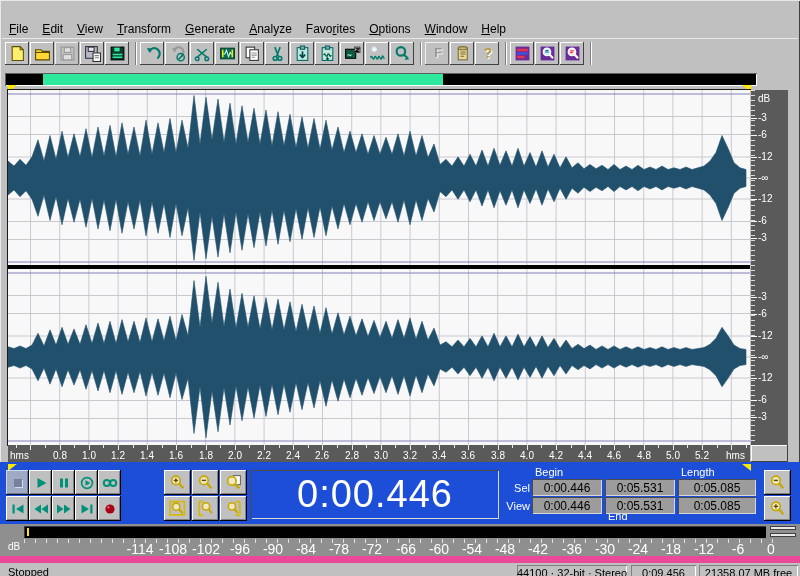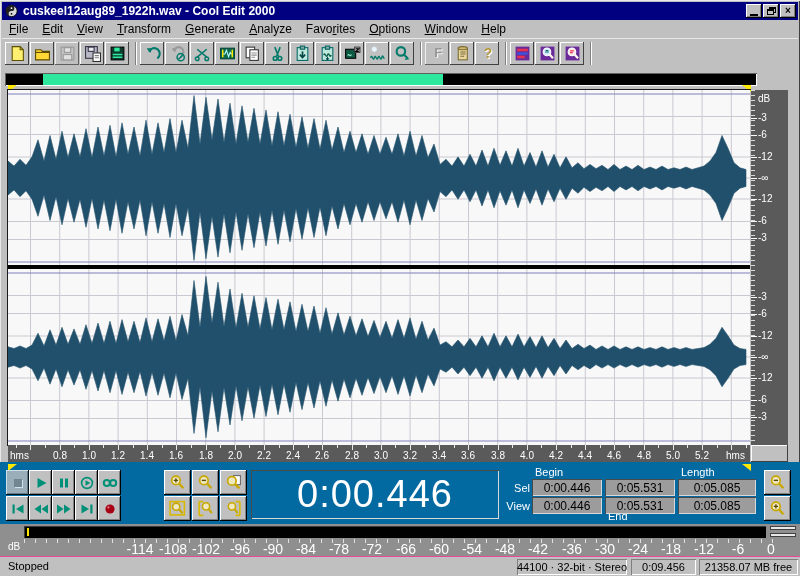--- a/index.html
+++ b/index.html
@@ -48,21 +48,21 @@
   .dblabel{position:absolute;left:7px;color:#fff;font-size:10px;line-height:10px;white-space:nowrap;}
   .dbtick{position:absolute;left:0;width:6px;height:1px;background:#fff;}
   
   #timeruler{position:absolute;left:8px;top:445px;width:742px;height:17px;background:#5a5a5a;overflow:hidden;}
   .trtick{position:absolute;top:0;width:1px;background:#e8e8e8;}
   .trlabel{position:absolute;top:5px;transform:translateX(-50%);color:#fff;font-size:10px;line-height:11px;}
   .trunit{position:absolute;top:5px;color:#fff;font-size:10px;line-height:11px;}
   #cornerblock{position:absolute;left:751px;top:445px;width:37px;height:17px;background:#c0c0c0;
                box-shadow:inset -1px -1px 0 #404040, inset 1px 1px 0 #fff;}
   
-  #transportrow{position:absolute;left:0;top:462px;width:800px;height:62px;background:#0369a1;}
+  #transportrow{position:absolute;left:0;top:462px;width:800px;height:62px;background:#1d4ed8;}
   .ctl-btn{position:absolute;width:23px;height:25px;background:#c0c0c0;display:flex;align-items:center;justify-content:center;
            box-shadow:inset -1px -1px 0 #000, inset 1px 1px 0 #fff, inset -2px -2px 0 #808080;}
   .ctl-btn.wide{width:27px;}
   #timedisplay{position:absolute;left:251px;top:8px;width:248px;height:49px;
                box-shadow:inset 1px 1px 0 #4a4a4a, inset -1px -1px 0 #d8d8d8;
                display:flex;align-items:center;justify-content:center;}
   #timedisplay span{color:#fff;font-size:38px;letter-spacing:1px;}
   #selview{position:absolute;left:504px;top:1px;width:254px;height:58px;font-size:11px;}
   .sv-header{position:absolute;top:3px;color:#fff;}
   .sv-rowlabel{position:absolute;color:#fff;text-align:right;width:26px;left:0;}
@@ -74,52 +74,31 @@
   #meterbar{position:absolute;left:24px;top:2px;width:742px;height:12px;background:#000;
             box-shadow:inset 1px 1px 0 #3a3a3a;}
   #meteryellow{position:absolute;left:3px;top:2px;width:2px;height:8px;background:#ffe800;}
   .clipbox{position:absolute;width:26px;height:4px;background:#e8e8e8;border:1px solid #404040;}
   #meterticks{position:absolute;left:24px;top:15px;width:750px;height:4px;
       background:repeating-linear-gradient(to right,#e0e0e0 0 1px,transparent 1px 11px);}
   .mlabel{position:absolute;top:17px;transform:translateX(-50%);color:#fff;font-size:14px;}
   .munit{position:absolute;top:17px;left:8px;color:#fff;font-size:10px;}
   
   #statusbar{position:absolute;left:0;top:556px;width:800px;height:20px;background:#c0c0c0;
-             border-top:1px solid #ec4899;font-size:11px;color:#000;}
+             border-top:7px solid #ec4899;font-size:11px;color:#000;}
   #statusleft{position:absolute;left:8px;top:3px;}
   .status-panel{position:absolute;top:2px;height:16px;display:flex;align-items:center;justify-content:center;
                 box-shadow:inset 1px 1px 0 #808080, inset -1px -1px 0 #fff;padding:0 4px;white-space:nowrap;}
   u{text-decoration:underline;}
 </style>
 </head>
 <body>
 
 <div id="app">
 
-  <div id="titlebar">
-    <svg id="appicon" viewBox="0 0 16 16">
-      <circle cx="8" cy="8" r="6.5" fill="#d8d8d8" stroke="#000"></circle>
-      <path d="M8 1.5A6.5 6.5 0 0 0 8 14.5 A3.2 3.2 0 0 1 8 8 A3.2 3.2 0 0 0 8 1.5z" fill="#202020"></path>
-      <circle cx="8" cy="4.8" r="1" fill="#fff"></circle>
-        <circle cx="8" cy="11.2" r="1" fill="#000"></circle>
-    </svg>
-    <span id="titletext">cuskeel12aug89_1922h.wav - Cool Edit 2000</span>
-    <div class="winbtn">
-        <span class="minglyph"></span>
-      </div>
-    <div class="winbtn">
-        <span class="restoreglyph">
-          <i class="b1"></i>
-          <i class="b2"></i>
-        </span>
-      </div>
-    <div class="winbtn">
-        <span>×</span>
-      </div>
-  </div>
 
   <div id="menubar">
       <div class="menu-item"><u>F</u>ile</div>
       <div class="menu-item"><u>E</u>dit</div>
       <div class="menu-item"><u>V</u>iew</div>
       <div class="menu-item"><u>T</u>ransform</div>
       <div class="menu-item"><u>G</u>enerate</div>
       <div class="menu-item"><u>A</u>nalyze</div>
       <div class="menu-item">Favo<u>r</u>ites</div>
       <div class="menu-item"><u>O</u>ptions</div>

